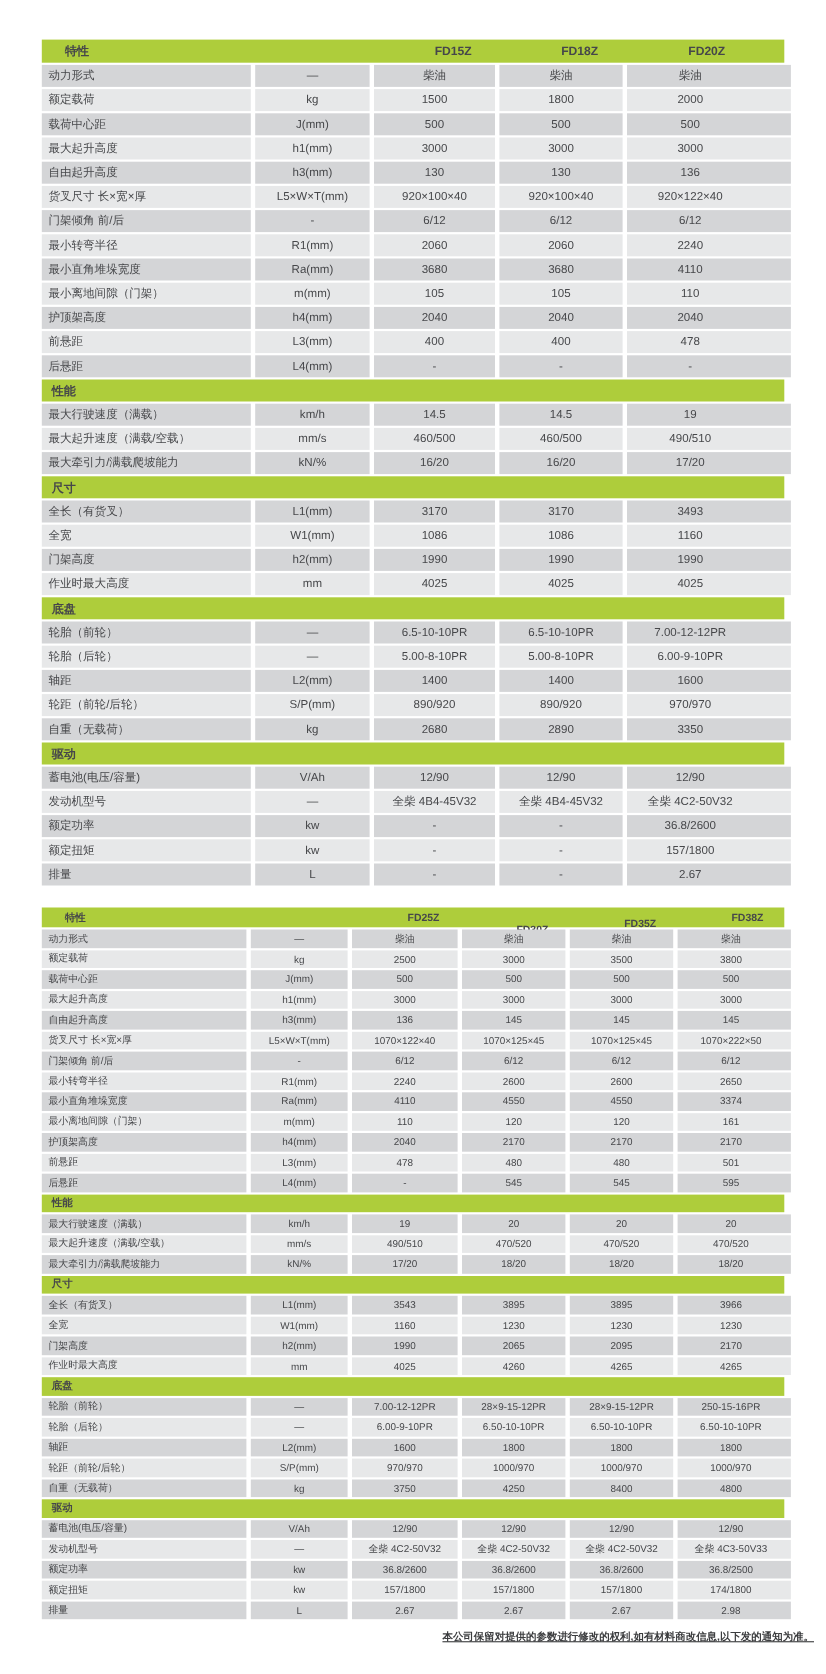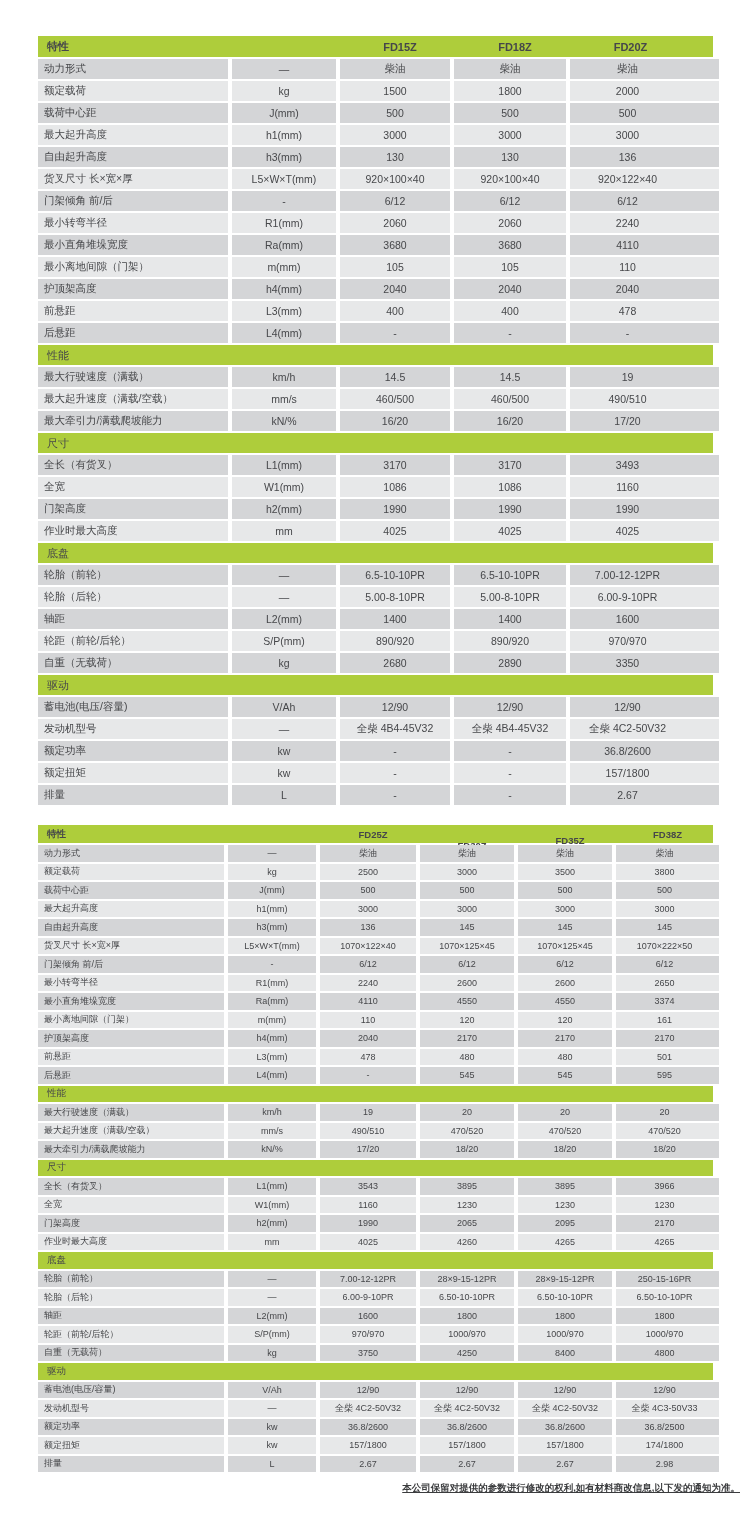--- a/index.html
+++ b/index.html
@@ -9,32 +9,32 @@
     color:#46474a;-webkit-font-smoothing:antialiased;
   }
   .sheet{position:absolute;left:38px;width:675px;}
   #sheet-0{top:36px;}
   #sheet-1{top:825px;}
   .tbl{display:flex;flex-direction:column;gap:2px;}
   
   .hdr{display:flex;align-items:center;background:var(--green);font-weight:bold;}
   .t0 .hdr{height:21px;font-size:11px;}
   .t1 .hdr{height:18px;font-size:9.5px;}
-  .hdr .feat{padding-left:9px;text-align:left;}
+  .hdr .feat{padding-left:9px;text-align:left;margin-left:12px;}
   .hdr .model{text-align:center;}
   
   .row{display:flex;gap:4px;}
   .t0 .row{height:20px;font-size:10.5px;}
   .t1 .row{height:16.5px;font-size:9px;}
   .cell{display:flex;align-items:center;justify-content:center;text-align:center;}
   .cell.lbl{justify-content:flex-start;padding-left:6px;text-align:left;}
   .dark  .cell{background:#d4d5d7;}
   .light .cell{background:#e7e8e9;}
   
-  .sect{background:var(--green);font-weight:normal;display:flex;align-items:center;padding-left:9px;}
+  .sect{background:var(--green);font-weight:bold;display:flex;align-items:center;padding-left:9px;}
   .t0 .sect{height:20px;font-size:11px;}
   .t1 .sect{height:16.5px;font-size:9.5px;}
   
   .t0 .cw0{width:184px;flex:none;}
   .t0 .cw1{width:104px;flex:none;}
   .t0 .cw2{width:110px;flex:none;}
   .t0 .cw3{width:112px;flex:none;}
   .t0 .cw4{width:149px;flex:none;padding-right:34px;box-sizing:border-box;}
   .t0 .hw0{width:296px;flex:none;}
   .t0 .hw1{width:114px;flex:none;}

